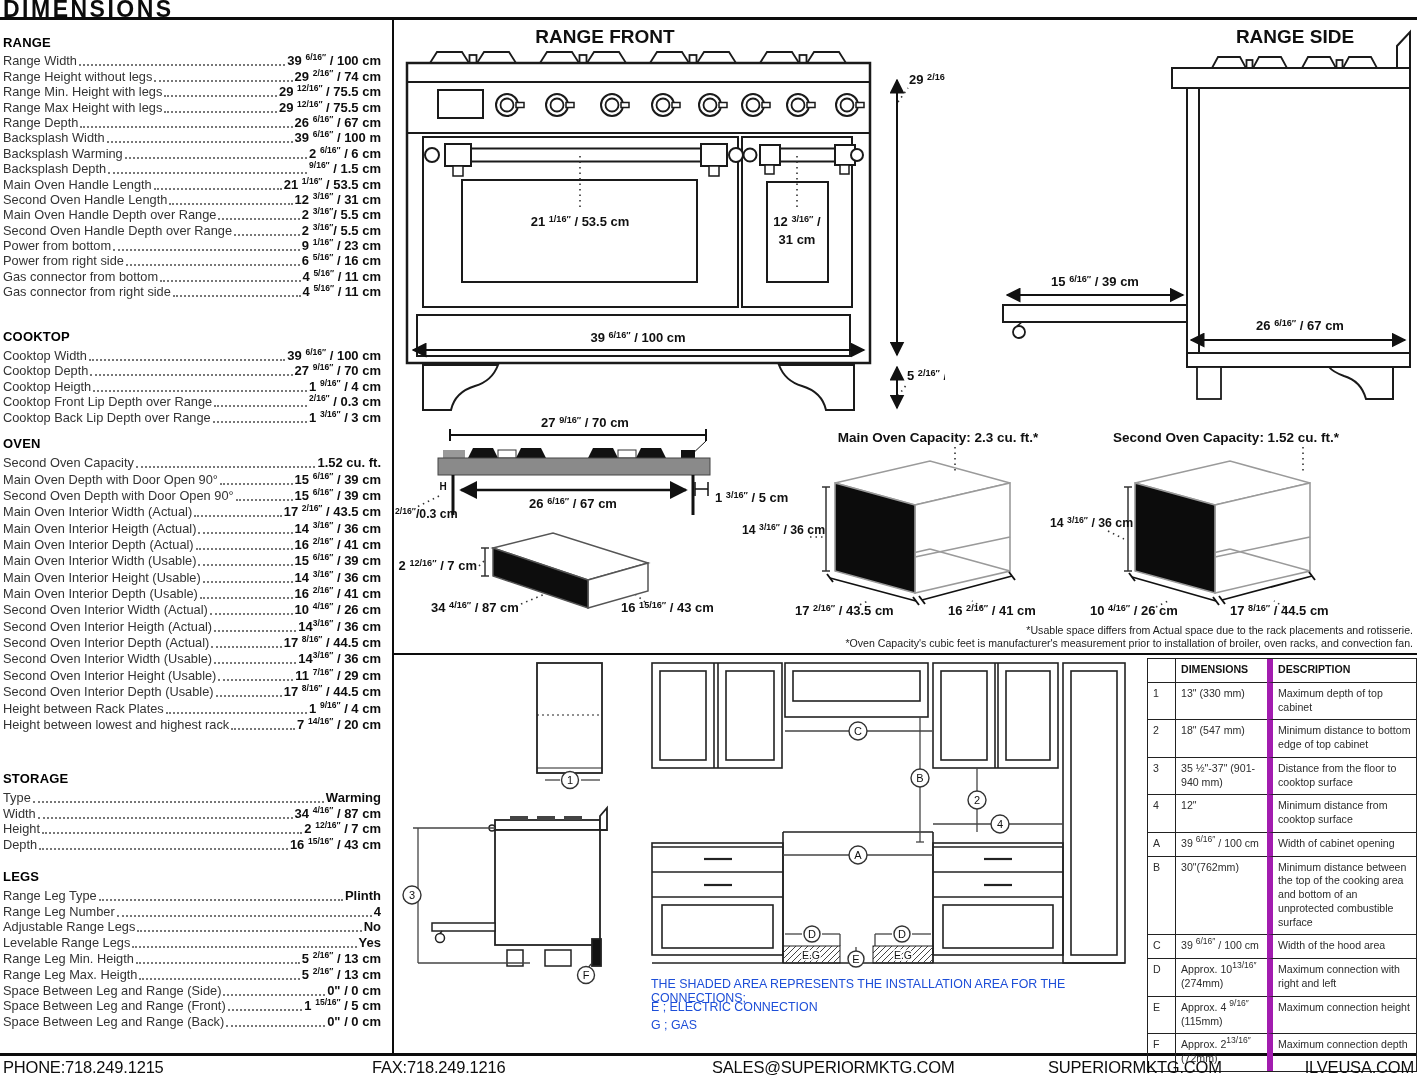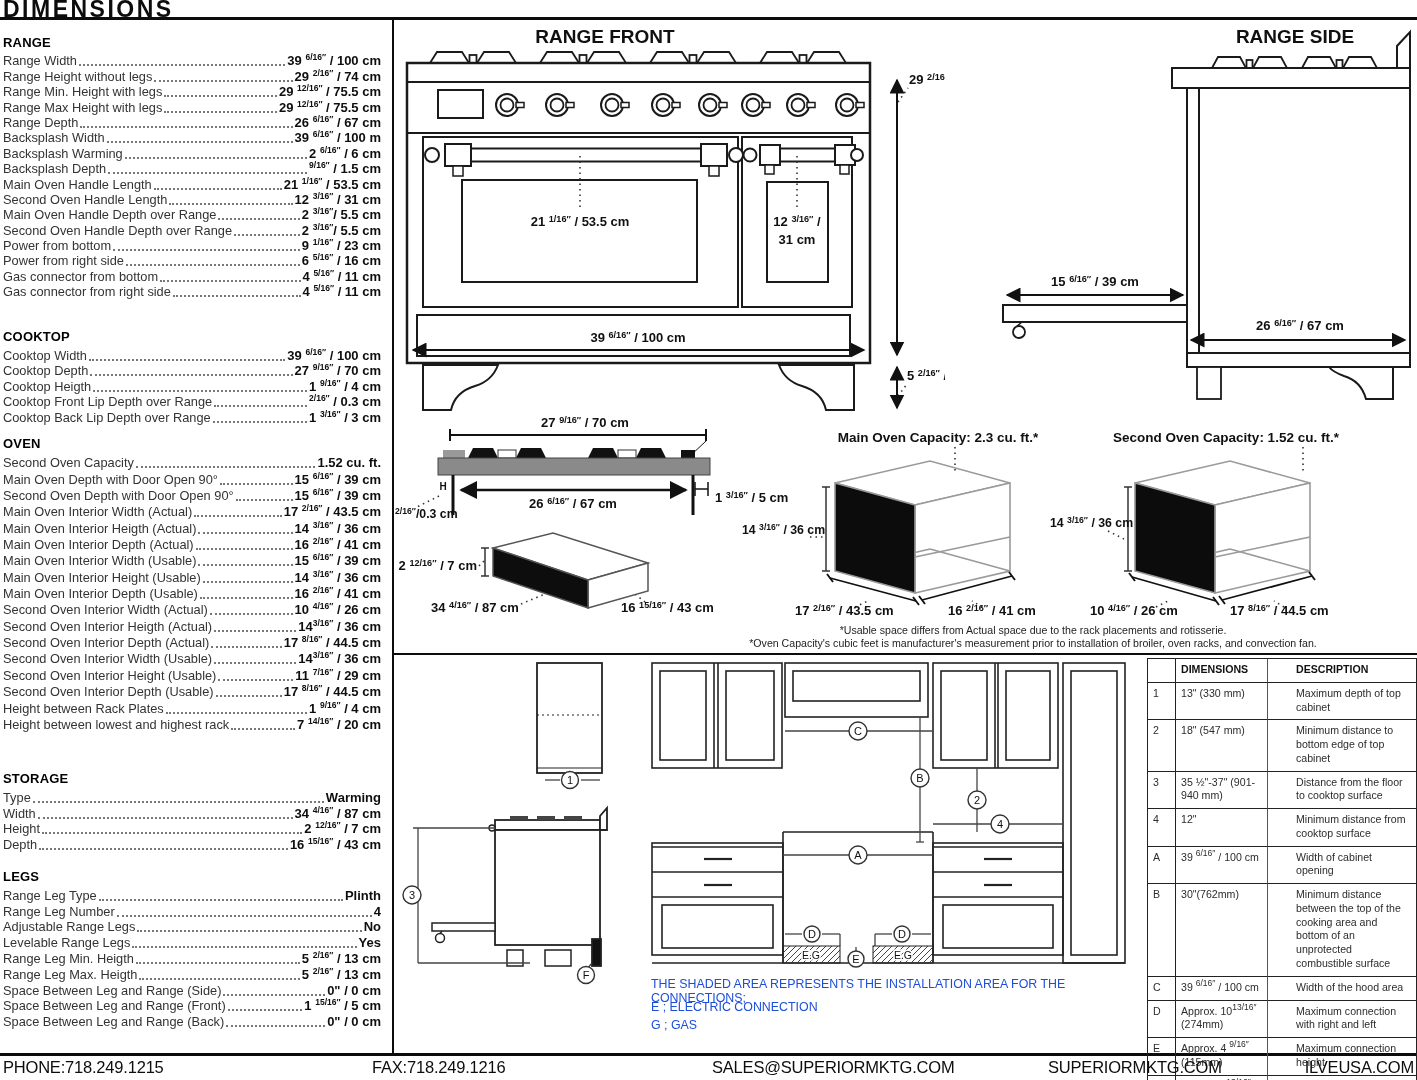--- a/index.html
+++ b/index.html
@@ -27,31 +27,31 @@
   
   .fig{position:absolute;}
   svg text{font-family:"Liberation Sans",sans-serif;fill:#101010;}
   .fig-title{font-size:19px;font-weight:bold;}
   .dim{font-size:13px;font-weight:bold;}
   .dim-s{font-size:12.3px;font-weight:bold;}
   .cap-title{font-size:13.5px;font-weight:bold;}
   .callout{font-size:11px;}
   .eg{font-size:10.5px;paint-order:stroke;stroke:#fff;stroke-width:3px;}
   
-  .footnote{position:absolute;right:4px;width:760px;text-align:center;font-size:10.6px;color:#222;}
+  .footnote{position:absolute;right:4px;width:760px;text-align:right;font-size:10.6px;color:#222;}
   
   .install-note{position:absolute;left:651px;width:480px;font-size:12.4px;color:#1d4ed8;}
   
   .itable{position:absolute;left:1147px;top:658px;width:268px;border:1.5px solid #222;font-size:10.6px;color:#2c2c2c;}
   .trow{display:flex;align-items:stretch;}
   .tc{padding:4px 5px 5px 5px;border-top:1px solid #222;box-sizing:border-box;line-height:1.3;}
   .thead .tc{border-top:none;font-weight:bold;color:#111;}
   .tc-id{width:27px;flex:0 0 27px;}
   .tc-dim{width:92px;flex:0 0 92px;border-left:1px solid #222;}
-  .tc-desc{flex:1;border-left:1px solid #a21caf;padding-left:28px;}
+  .tc-desc{flex:1;border-left:6px solid #a21caf;}
   
   .fitem{position:absolute;top:1058px;font-size:16.5px;letter-spacing:-.2px;color:#0d0d0d;white-space:nowrap;}
 </style>
 </head>
 <body>
 
 <div class="page">
 
   <svg width="0" height="0" style="position:absolute" aria-hidden="true">
     <defs>

